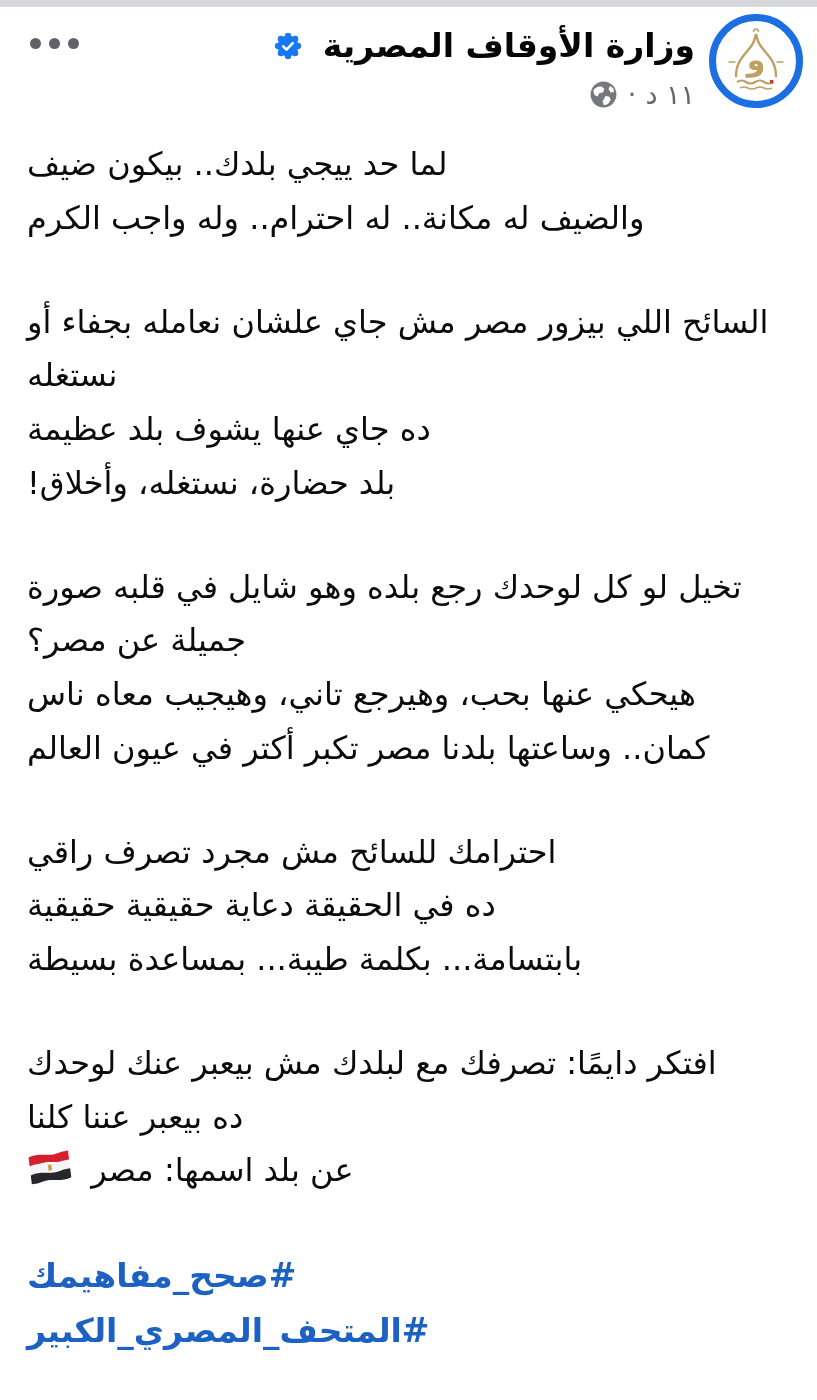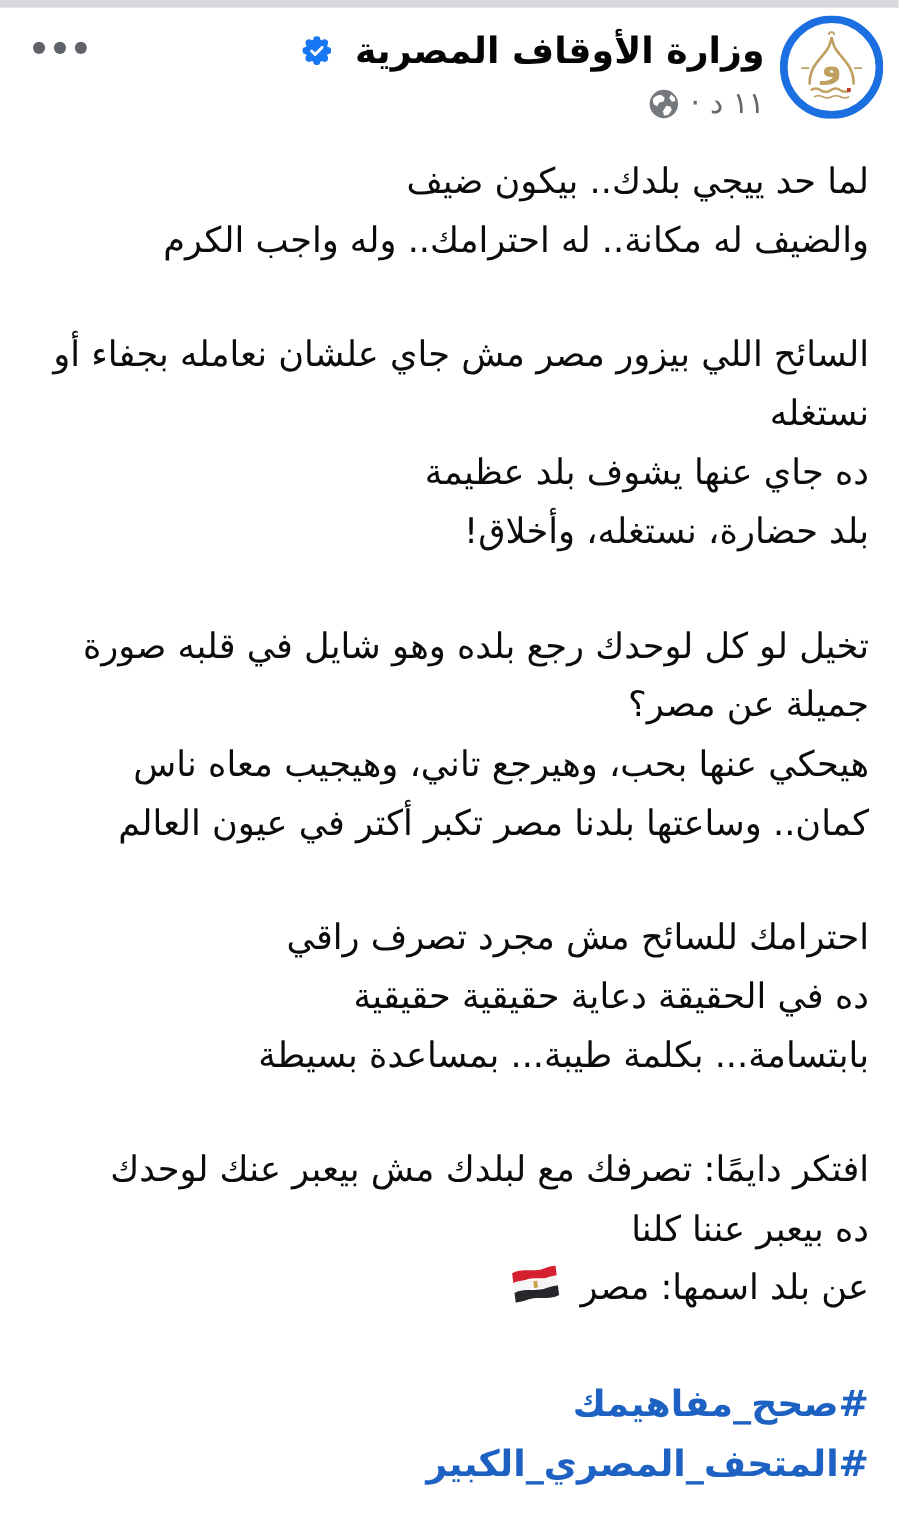--- a/index.html
+++ b/index.html
@@ -75,21 +75,21 @@
     width: 11px; height: 11px;
     border-radius: 50%;
     background: #5f6369;
   }
   
   .body-text {
     position: absolute;
     top: 138px;
     right: 27px;
     left: 27px;
-    text-align: right;
+    text-align: left;
     font-size: 32px;
     line-height: 1.68;
     color: #0b0b0d;
   }
   .paragraph { margin: 0 0 50px 0; }
   .line { display: block; }
   .flag-emoji {
     display: inline-block;
     vertical-align: -6px;
     margin-right: 8px;
@@ -166,21 +166,21 @@
       <span class="dot"></span>
       <span class="dot"></span>
       <span class="dot"></span>
     </div>
   </div>
 
   <div class="body-text">
 
     <p class="paragraph">
       <span class="line">لما حد ييجي بلدك.. بيكون ضيف</span>
-      <span class="line">والضيف له مكانة.. له احترامك.. وله واجب الكرم</span>
+      <span class="line">والضيف له مكانة.. له احترام.. وله واجب الكرم</span>
     </p>
 
     <p class="paragraph">
       <span class="line">السائح اللي بيزور مصر مش جاي علشان نعامله بجفاء أو نستغله</span>
       <span class="line">ده جاي عنها يشوف بلد عظيمة</span>
       <span class="line">بلد حضارة، نستغله، وأخلاق!</span>
     </p>
 
     <p class="paragraph">
       <span class="line">تخيل لو كل لوحدك رجع بلده وهو شايل في قلبه صورة جميلة عن مصر؟</span>

